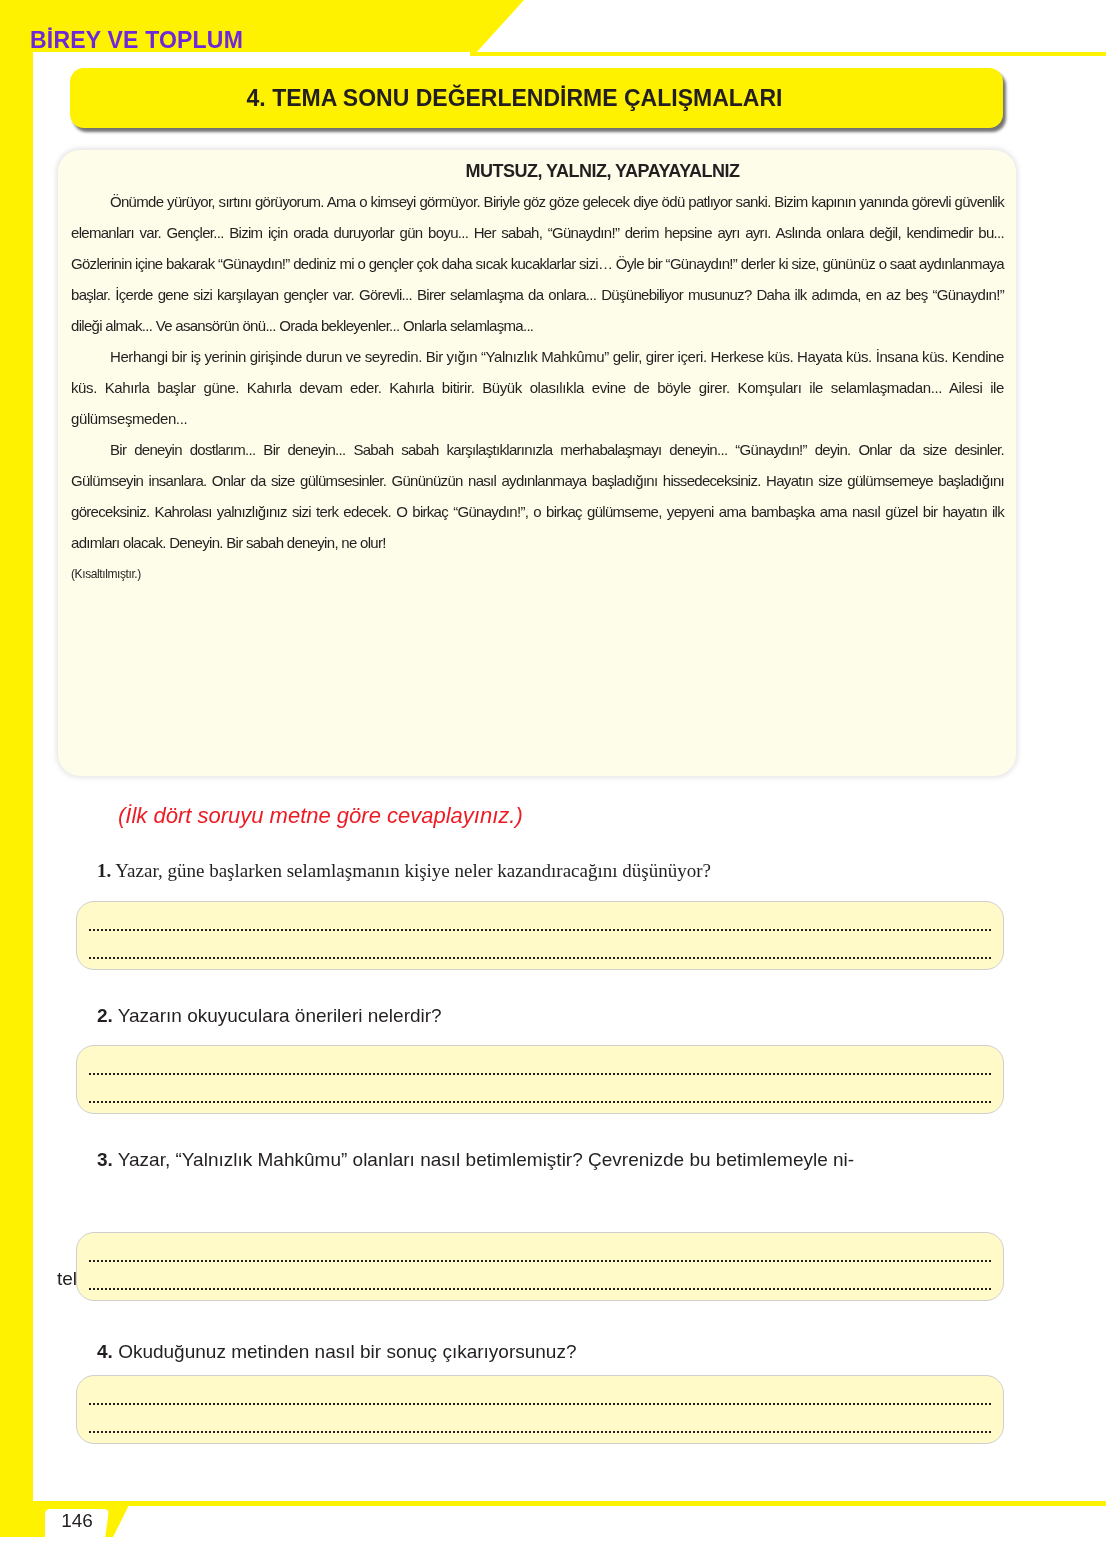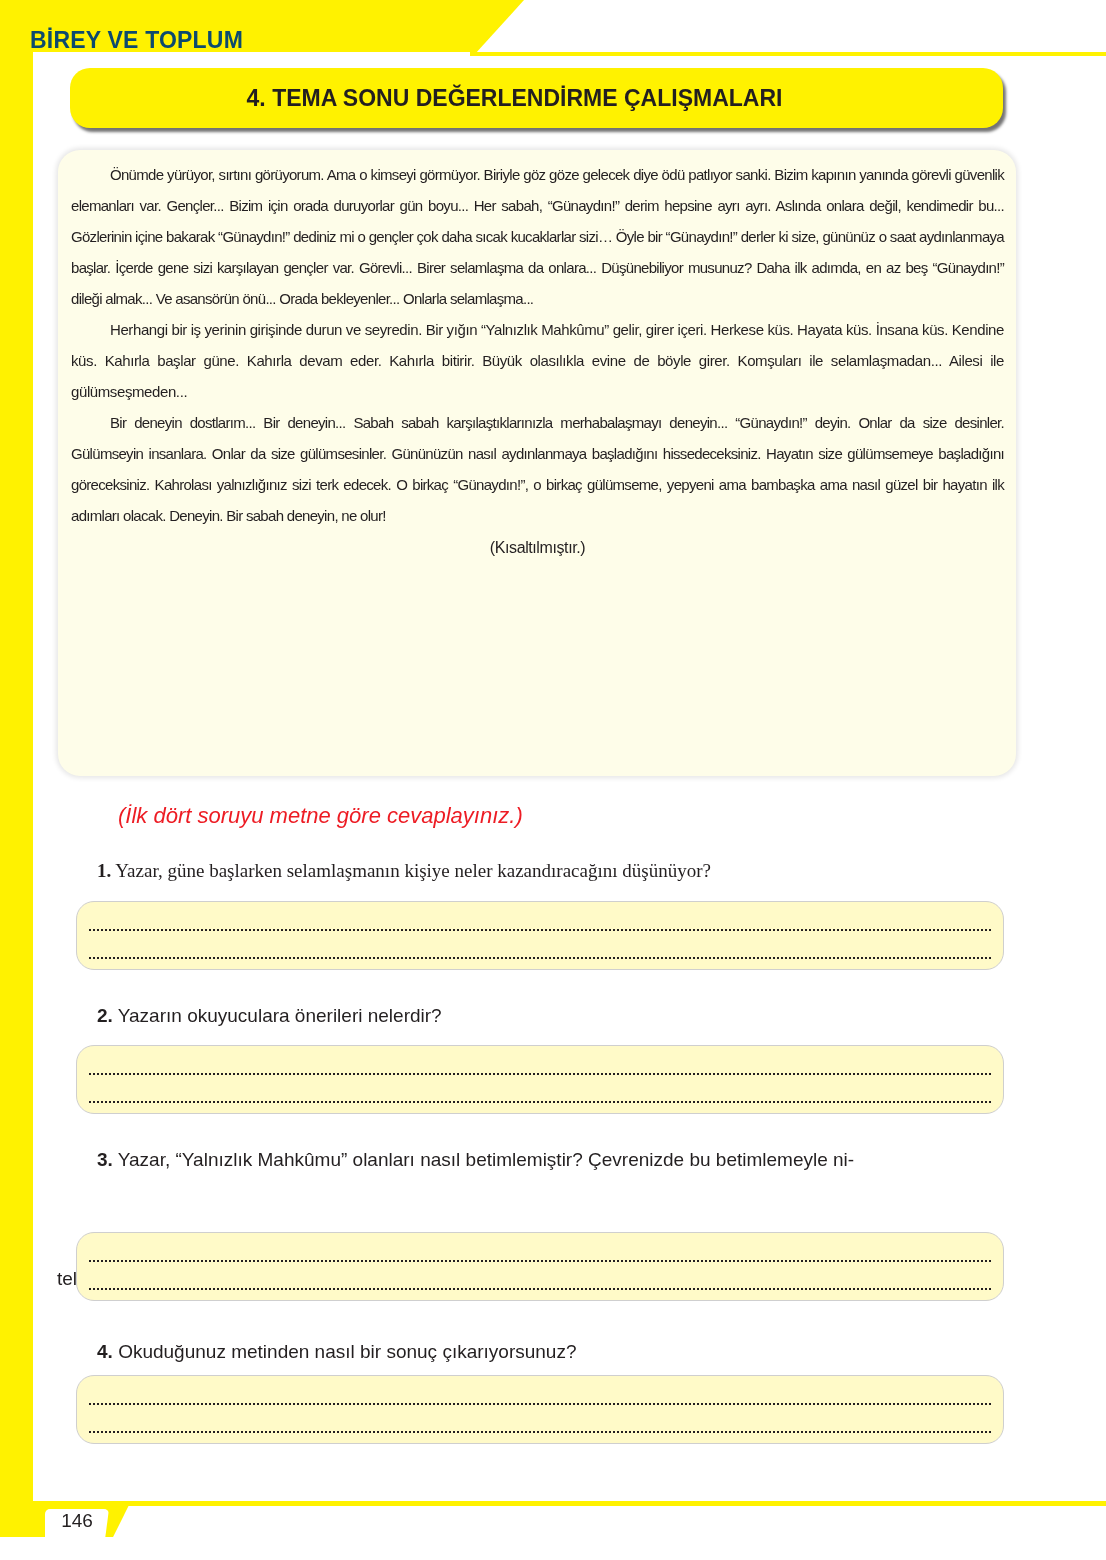--- a/index.html
+++ b/index.html
@@ -8,40 +8,40 @@
 
   
   .frame-left { position: absolute; left: 0; top: 0; width: 33px; height: 1530px; background: #fff200; }
   .frame-top { position: absolute; left: 0; top: 0; width: 524px; height: 52px; background: #fff200;
                clip-path: polygon(0 0, 100% 0, 91% 100%, 0 100%); border-bottom-right-radius: 18px; }
   .frame-top-line { position: absolute; left: 470px; top: 52px; width: 636px; height: 4px; background: #fff200; }
   .frame-bottom-line { position: absolute; left: 0; top: 1501px; width: 1106px; height: 5px; background: #fff200; }
   .frame-bottom-tab { position: absolute; left: 0; top: 1503px; width: 130px; height: 34px; background: #fff200;
                       clip-path: polygon(0 0, 100% 0, 87% 100%, 0 100%); border-bottom-right-radius: 8px; }
 
-  .unit-title { position: absolute; left: 30px; top: 27px; font-size: 23px; font-weight: bold; color: #0c4a6e; letter-spacing: 0.2px; }
+  .unit-title { position: absolute; left: 30px; top: 27px; font-size: 23px; font-weight: bold; color: #6d28d9; letter-spacing: 0.2px; }
 
   .page-number { position: absolute; left: 45px; top: 1509px; width: 64px; height: 39px; background: #ffffff;
                  border-radius: 5px; font-size: 19px; text-align: center; line-height: 24px; color: #231f20;
                  clip-path: polygon(0 0, 100% 0, 92% 100%, 0 100%); }
 
   
   .theme-banner { position: absolute; left: 70px; top: 68px; width: 933px; height: 60px; background: #fff200;
-                  border-radius: 20px; box-shadow: 3px 4px 3px rgba(0,0,0,0.55);
+                  border-radius: 14px; box-shadow: 3px 4px 3px rgba(0,0,0,0.55);
                   font-size: 23px; font-weight: bold; text-align: center; line-height: 60px; padding-right: 44px; }
 
   
   .passage-box { position: absolute; left: 58px; top: 150px; width: 958px; height: 626px; background: #fefde9;
                  border-radius: 22px; box-shadow: 0 0 5px 2px rgba(0,0,0,0.10);
                  padding: 9px 12px 0 13px; }
   .passage-title { font-size: 18px; font-weight: bold; text-align: center; letter-spacing: -0.5px; line-height: 25px; padding-left: 130px; margin-bottom: 2px; }
   .passage-para { font-size: 15px; line-height: 31px; text-align: justify; text-indent: 39px; letter-spacing: -0.4px; }
   .passage-para.tight { letter-spacing: -0.7px; }
   .passage-author { font-size: 17.4px; font-weight: bold; text-align: right; line-height: 33px; letter-spacing: -0.7px; }
-  .passage-note { font-size: 16px; text-align: center; line-height: 33px; letter-spacing: -0.4px; }
+  .passage-note { font-size: 12px; text-align: left; line-height: 33px; letter-spacing: -0.4px; }
 
   .instruction { position: absolute; left: 118px; top: 803px; font-size: 22px; font-style: italic; color: #ed1c24; }
 
   .question { position: absolute; font-size: 19px; color: #231f20; }
   .question b { font-weight: bold; }
 
   .answer-box { position: absolute; left: 76px; width: 928px; height: 69px; background: #fffac8;
                 border: 1.5px solid #cfcfcf; border-radius: 18px; }
   .answer-line { position: absolute; left: 12px; right: 12px; height: 0; border-bottom: 2px dotted #231f20; }
   .answer-line.l1 { top: 27px; }
@@ -56,20 +56,21 @@
 <div class="frame-bottom-line"></div>
 <div class="frame-bottom-tab"></div>
 
 <div class="unit-title">BİREY VE TOPLUM</div>
 
 <div class="theme-banner">
   <span>4.  TEMA SONU DEĞERLENDİRME ÇALIŞMALARI</span>
 </div>
 
 <div class="passage-box">
+  <div class="passage-title">MUTSUZ, YALNIZ, YAPAYAYALNIZ</div>
   <p class="passage-para tight">Önümde yürüyor, sırtını görüyorum. Ama o kimseyi görmüyor. Biriyle göz göze gelecek diye ödü patlıyor sanki. Bizim kapının yanında görevli güvenlik elemanları var. Gençler... Bizim için orada duruyorlar gün boyu... Her sabah, “Günaydın!” derim hepsine ayrı ayrı. Aslında onlara değil, kendimedir bu... Gözlerinin içine bakarak “Günaydın!” dediniz mi o gençler çok daha sıcak kucaklarlar sizi… Öyle bir “Günaydın!” derler ki size, gününüz o saat aydınlanmaya başlar. İçerde gene sizi karşılayan gençler var. Görevli... Birer selamlaşma da onlara... Düşünebiliyor musunuz? Daha ilk adımda, en az beş “Günaydın!” dileği almak... Ve asansörün önü... Orada bekleyenler... Onlarla selamlaşma...</p>
   <p class="passage-para">Herhangi bir iş yerinin girişinde durun ve seyredin. Bir yığın “Yalnızlık Mahkûmu” gelir, girer içeri. Herkese küs. Hayata küs. İnsana küs. Kendine küs. Kahırla başlar güne. Kahırla devam eder. Kahırla bitirir. Büyük olasılıkla evine de böyle girer. Komşuları ile selamlaşmadan... Ailesi ile gülümseşmeden...</p>
   <p class="passage-para tight">Bir deneyin dostlarım... Bir deneyin... Sabah sabah karşılaştıklarınızla merhabalaşmayı deneyin... “Günaydın!” deyin. Onlar da size desinler. Gülümseyin insanlara. Onlar da size gülümsesinler. Gününüzün nasıl aydınlanmaya başladığını hissedeceksiniz. Hayatın size gülümsemeye başladığını göreceksiniz. Kahrolası yalnızlığınız sizi terk edecek. O birkaç “Günaydın!”, o birkaç gülümseme, yepyeni ama bambaşka ama nasıl güzel bir hayatın ilk adımları olacak. Deneyin. Bir sabah deneyin, ne olur!</p>
   <div class="passage-note">(Kısaltılmıştır.)</div>
 </div>
 
 <div class="instruction">(İlk dört soruyu metne göre cevaplayınız.)</div>
 
 <div class="question" style="left:97px; top:860px;font-family:Liberation Serif, serif;">
   <b>1.</b><span> Yazar,  güne başlarken selamlaşmanın kişiye neler kazandıracağını düşünüyor?</span>

